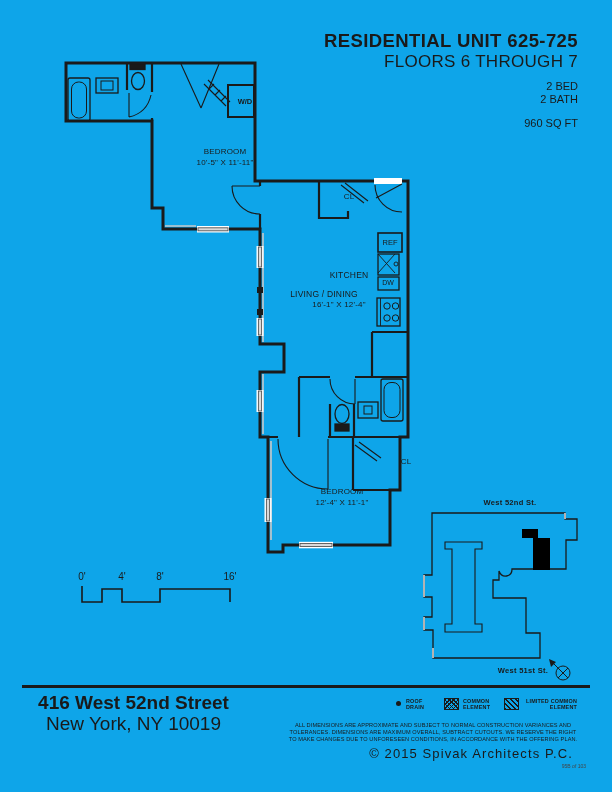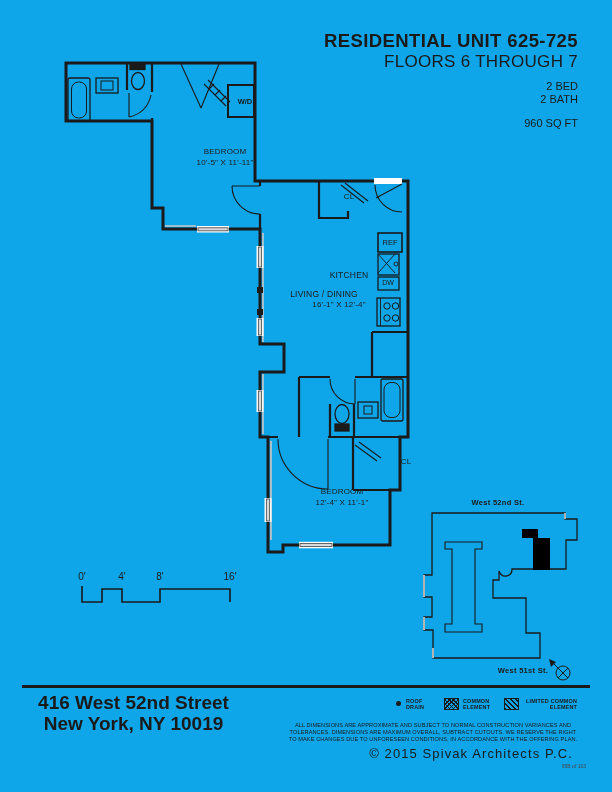--- a/index.html
+++ b/index.html
@@ -15,21 +15,21 @@
   .hdr-bath{top:93px;right:34px;font-size:11px;}
   .hdr-sqft{top:117px;right:34px;font-size:11px;}
   .room{font-size:8px;letter-spacing:.2px;padding-left:38px;}
   .room-big{font-size:8.5px;letter-spacing:.2px;}
   .fix{font-size:7.5px;}
   .fix-sm{font-size:7px;}
   .scale-lbl{font-size:10px;}
   .street{font-size:7.5px;font-weight:bold;letter-spacing:.3px;}
   .rule{position:absolute;left:22px;top:685px;width:568px;height:3px;background:#1a1a1a;}
   .addr1{left:31px;width:205px;top:692px;font-size:19px;font-weight:bold;text-align:center;}
-  .addr2{left:31px;width:205px;top:713px;font-size:19px;font-weight:bold;text-align:center;}
+  .addr2{left:31px;width:205px;top:713px;font-size:19px;font-weight:normal;text-align:center;}
   .lg{font-size:5.4px;font-weight:bold;line-height:6.2px;letter-spacing:.2px;}
   .bullet{position:absolute;left:396px;top:701px;width:5px;height:5px;border-radius:50%;background:#1a1a1a;}
   .swatch{position:absolute;width:15px;height:12px;border:1px solid #1a1a1a;box-sizing:border-box;}
   .swatch-cross{background-image:
      repeating-linear-gradient(45deg,#1a1a1a 0,#1a1a1a 1px,transparent 1px,transparent 3px),
      repeating-linear-gradient(-45deg,#1a1a1a 0,#1a1a1a 1px,transparent 1px,transparent 3px);}
   .swatch-diag{background-image:
      repeating-linear-gradient(45deg,#1a1a1a 0,#1a1a1a 1px,transparent 1px,transparent 3.5px);}
   .disc{left:268px;width:330px;top:722px;font-size:5.6px;line-height:7.2px;text-align:center;letter-spacing:.1px;}
   .copyright{right:39px;top:746px;font-size:13px;letter-spacing:1.1px;}
@@ -198,21 +198,21 @@
   <div class="t ctr room" style="left:320px;top:300px;">16'-1" X 12'-4"</div>
   <div class="t ctr room" style="left:387px;top:457px;">CL</div>
   <div class="t ctr room" style="left:323px;top:487px;">BEDROOM</div>
   <div class="t ctr room" style="left:323px;top:498px;">12'-4" X 11'-1"</div>
 
   <div class="t ctr scale-lbl" style="left:82px;top:571px;">0'</div>
   <div class="t ctr scale-lbl" style="left:122px;top:571px;">4'</div>
   <div class="t ctr scale-lbl" style="left:160px;top:571px;">8'</div>
   <div class="t ctr scale-lbl" style="left:230px;top:571px;">16'</div>
 
-  <div class="t ctr street" style="left:498px;top:498px;">West 52nd St.</div>
+  <div class="t ctr street" style="left:510px;top:498px;">West 52nd St.</div>
   <div class="t ctr street" style="left:487px;top:666px;margin-left:36px;">West 51st St.</div>
 
   <div class="rule"></div>
 
   <div class="t addr1">416 West 52nd Street</div>
   <div class="t addr2">New York, NY 10019</div>
 
   <div class="bullet"></div>
   <div class="t lg" style="left:406px;top:698px;">
     <div>ROOF</div>

